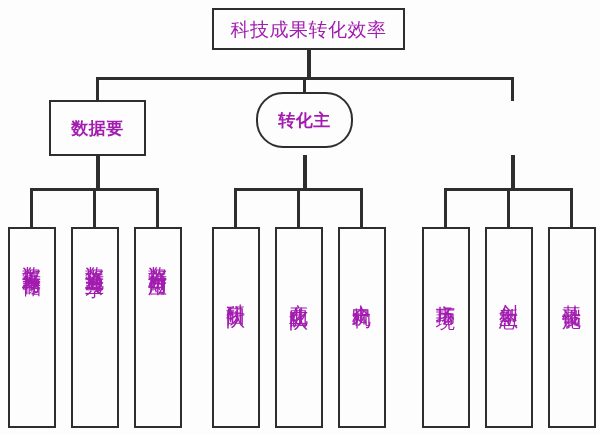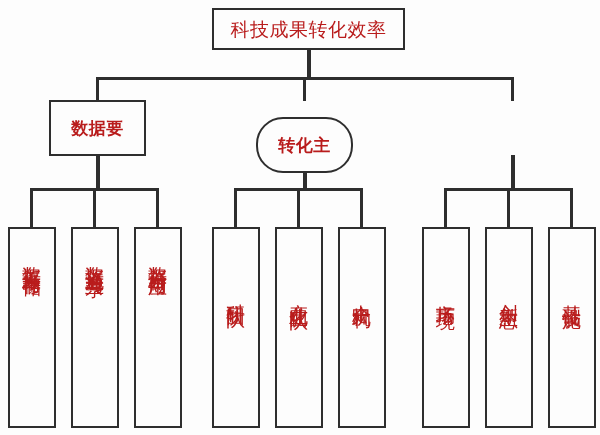--- a/index.html
+++ b/index.html
@@ -21,21 +21,21 @@
     position: absolute;
     box-sizing: border-box;
     border: 2px solid #2e2e2e;
     background: #fdfdfd;
     display: flex;
     align-items: center;
     justify-content: center;
     z-index: 3;
   }
   .node-label {
-    color: #b91c1c;
+    color: #a21caf;
     line-height: 1.18;
     letter-spacing: 0.5px;
   }
 
   
   #node-root {
     left: 212px;
     top: 8px;
     width: 193px;
     height: 42px;
@@ -50,21 +50,21 @@
     height: 56px;
     font-weight: bold;
   }
   .level2 .node-label {
     font-size: 17px;
   }
   .level2.wide-single .node-label {
     white-space: nowrap;
   }
   #node-l2-0 { left: 49px;  top: 100px; }
-  #node-l2-1 { left: 256px; top: 117px; border-radius: 27px; }
+  #node-l2-1 { left: 256px; top: 92px; border-radius: 27px; }
   #node-l2-2 { left: 462px; top: 100px; }
 
   
   .leaf {
     width: 48px;
     height: 201px;
     top: 227px;
     align-items: flex-start;
     justify-content: center;
     padding-top: 22px;

